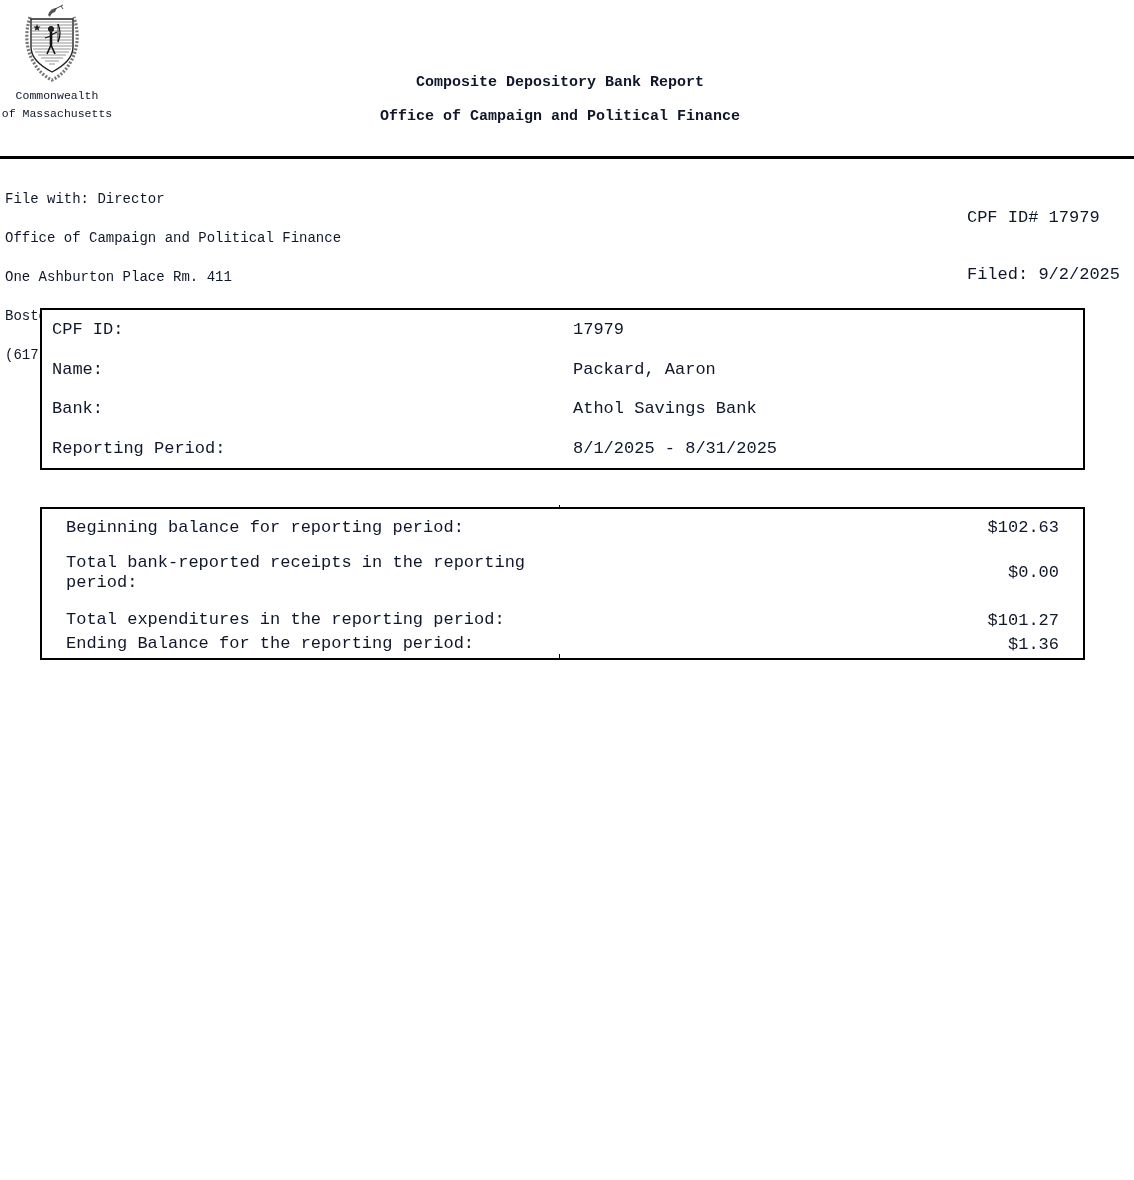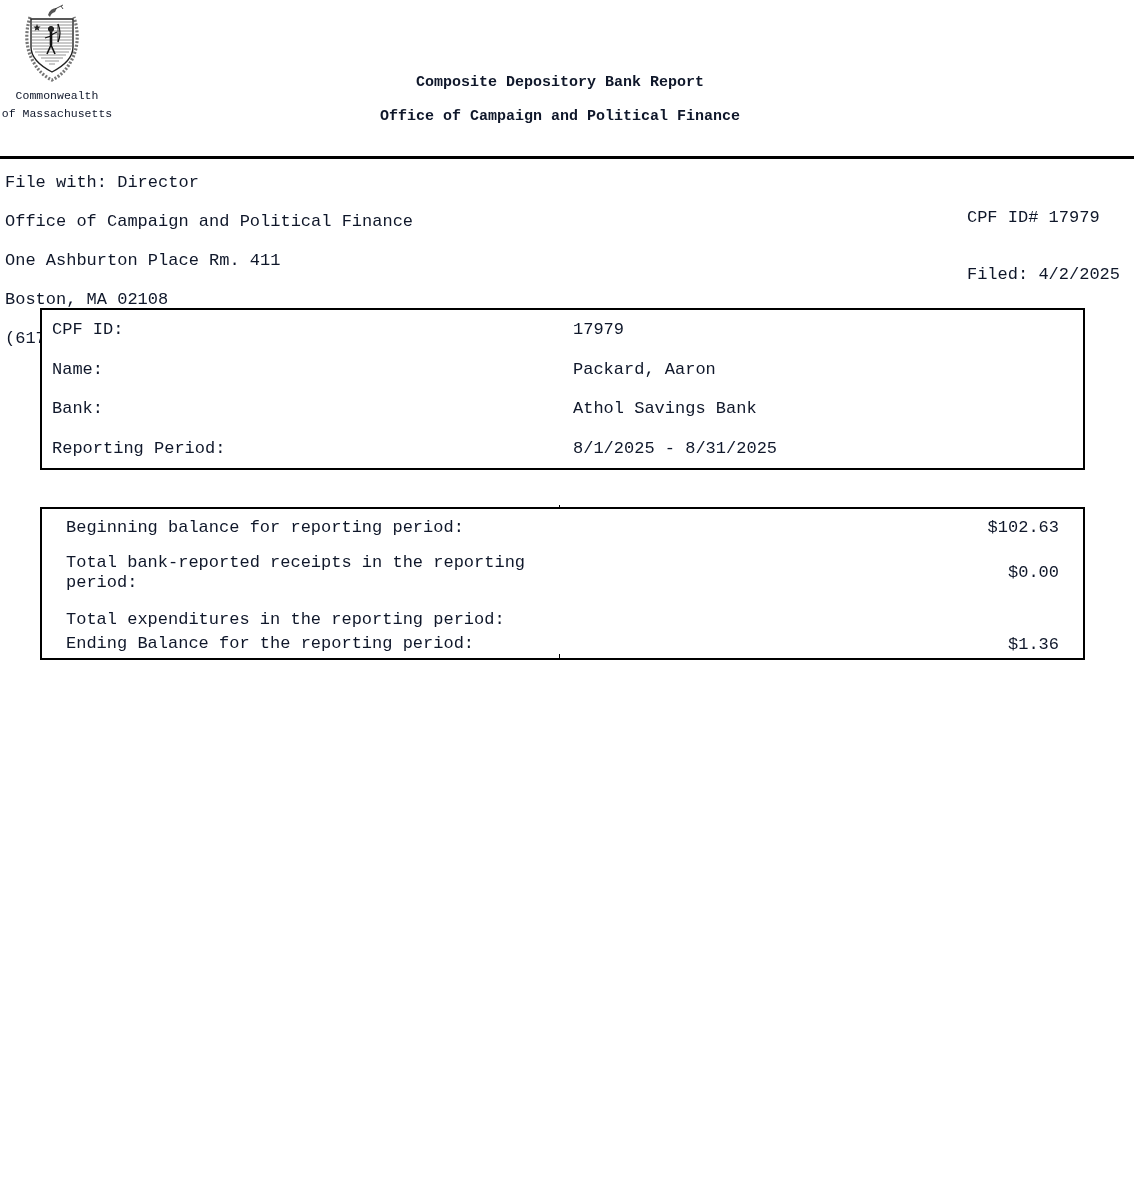--- a/index.html
+++ b/index.html
@@ -21,22 +21,22 @@
   }
   .titles {
     position: absolute; left: 0; top: 66px; width: 1120px;
     text-align: center; font-weight: bold; font-size: 15px; line-height: 34px;
     white-space: pre;
   }
 
   .divider { position: absolute; left: 0; top: 156px; width: 1134px; height: 3px; background: #000; }
 
   .address {
-    position: absolute; left: 5px; top: 150px;
-    font-size: 17px; line-height: 13px; white-space: pre;
+    position: absolute; left: 5px; top: 167px;
+    font-size: 14px; line-height: 13px; white-space: pre;
   }
   .filing {
     position: absolute; right: 14px; top: 170px;
     text-align: left; font-size: 17px; line-height: 19px; white-space: pre;
   }
 
   
   .box {
     position: absolute; left: 40px; width: 1041px;
     border: 2px solid #000; background: #fff;
@@ -106,21 +106,21 @@
   <div class="address">
     <div>File with: Director</div>
     <div>Office of Campaign and Political Finance</div>
     <div>One Ashburton Place Rm. 411</div>
     <div>Boston, MA 02108</div>
     <div>(617) 979-8300</div>
   </div>
 
   <div class="filing">
     <div>CPF ID# 17979</div>
-    <div>Filed: 4/2/2025</div>
+    <div>Filed: 9/2/2025</div>
   </div>
 
   <div class="box box-info">
     <div class="row">
       <div class="cell-label">CPF ID:</div>
       <div class="cell-value">17979</div>
     </div>
     <div class="row">
       <div class="cell-label">Name:</div>
       <div class="cell-value">Packard, Aaron</div>
@@ -139,20 +139,21 @@
     <div class="row r1">
       <div class="cell-label">Beginning balance for reporting period:</div>
       <div class="cell-value">$102.63</div>
     </div>
     <div class="row r2">
       <div class="cell-label">Total bank-reported receipts in the reporting period:</div>
       <div class="cell-value">$0.00</div>
     </div>
     <div class="row r3">
       <div class="cell-label">Total expenditures in the reporting period:</div>
+      <div class="cell-value">$101.27</div>
     </div>
     <div class="row r4">
       <div class="cell-label">Ending Balance for the reporting period:</div>
       <div class="cell-value">$1.36</div>
     </div>
   </div>
 
   <div class="tick tick-top"></div>
   <div class="tick tick-bottom"></div>
 

